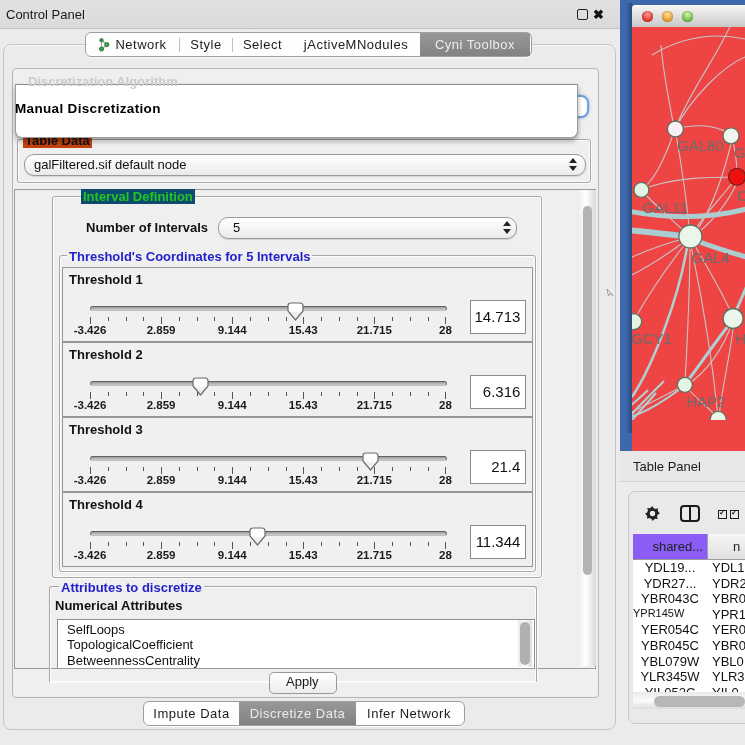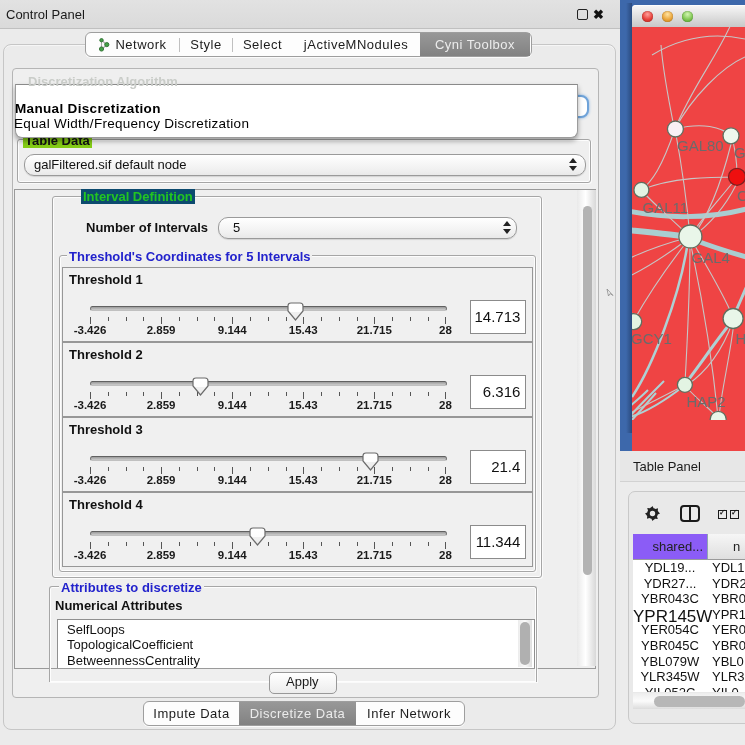--- a/index.html
+++ b/index.html
@@ -32,21 +32,21 @@
   <div class="abs" style="left:0;top:0;width:620px;height:28px;background:linear-gradient(#e2e2e2,#dadada);border-bottom:1px solid #c0c0c0;"></div>
   <div class="abs" style="left:6px;top:7px;font-size:13px;color:#1a1a1a;">Control Panel</div>
   <div class="abs" style="left:577px;top:9px;width:9px;height:9px;border:1.6px solid #222;border-radius:2px;"></div>
   <div class="abs" style="left:593px;top:7px;font-size:13px;font-weight:bold;color:#111;">✖</div>
 
   <div class="abs" style="left:3px;top:44px;width:611px;height:684px;background:#ebebeb;border:1px solid #c6c6c6;border-radius:8px;box-shadow:inset 0 1px 0 #f6f6f6;"></div>
 
   <div class="abs" style="left:12px;top:68px;width:585px;height:628px;background:#efefef;border:1px solid #b5b5b5;border-radius:4px;"></div>
 
   <div class="abs etched" style="left:17px;top:139px;width:572px;height:42px;"></div>
-  <div class="gbtitle" style="left:23px;top:132.5px;color:#111;background:#84cc16;padding:0 2px;">Table Data</div>
+  <div class="gbtitle" style="left:23px;top:132.5px;color:#111;background:#c2410c;padding:0 2px;">Table Data</div>
   <div class="combo" style="left:24px;top:154px;width:560px;height:20px;"></div>
   <div class="combotext" style="left:34px;top:157px;">galFiltered.sif default node</div>
   <div class="arrows" style="left:569px;top:158px;">
       <div class="up"></div>
       <div class="dn"></div>
     </div>
 
   <div class="abs" style="left:14px;top:189px;width:580px;height:478px;background:#efefef;border:1px solid #9a9a9a;"></div>
 
   <div class="abs" style="left:577px;top:190px;width:19px;height:476px;background:linear-gradient(90deg,#e9e9e9,#ffffff 45%,#d8d8d8);"></div>
@@ -274,21 +274,20 @@
   <div class="tabbar" style="left:143px;top:701px;width:320px;height:23px;">
     <div class="tabseg" style="width:95px;">Impute Data</div>
     <div class="tabseg tabsel" style="width:117px;">Discretize Data</div>
     <div class="tabseg" style="width:106px;">Infer Network</div>
   </div>
 
   <div class="abs" style="left:553px;top:95px;width:32px;height:19px;background:#fff;border:2px solid #6fa3d9;border-radius:8px;box-shadow:0 0 3px #84b1e0;"></div>
   <div class="abs" style="left:15px;top:84px;width:561px;height:52px;background:#fff;border:1px solid #9c9c9c;border-top-color:#8a8a8a;border-radius:0 0 7px 7px;box-shadow:0 3px 5px rgba(0,0,0,0.35);"></div>
   <div class="abs" style="left:28px;top:73.5px;font-size:13px;font-weight:bold;color:#c9ccc8;">Discretization Algorithm</div>
   <div class="abs" style="left:15px;top:101px;font-size:13.5px;letter-spacing:0.33px;font-weight:bold;color:#000;">Manual Discretization</div>
-  <div class="abs" style="left:14px;top:116px;font-size:13.5px;letter-spacing:0.28px;color:#000;">Equal Width/Frequency Discretization</div>
 
   <div class="abs" style="left:620px;top:0;width:125px;height:451px;background:#3d68ab;"></div>
 
   <div class="abs" style="left:626px;top:3px;width:6px;height:430px;background:linear-gradient(90deg,#3d68ab,#2a4a7e);"></div>
   <div class="abs" style="left:632px;top:420px;width:113px;height:15px;background:linear-gradient(#26457a,#3d68ab);"></div>
   <div class="abs" style="left:632px;top:5px;width:113px;height:22px;background:linear-gradient(#f8f8f8,#c8c8c8);border-bottom:1px solid #909090;box-shadow:inset 0 1px 0 #fdfdfd;border-radius:4px 0 0 0;"></div>
   <div class="abs" style="left:642px;top:11px;width:11px;height:11px;border-radius:50%;background:radial-gradient(circle at 50% 30%,#ff9f9a,#e8433c 55%,#b91d16);box-shadow:inset 0 0 1px #7a120d;"></div>
   <div class="abs" style="left:662px;top:11px;width:11px;height:11px;border-radius:50%;background:radial-gradient(circle at 50% 30%,#ffe3a0,#eba73d 55%,#c07c12);box-shadow:inset 0 0 1px #8a5a0a;"></div>
   <div class="abs" style="left:682px;top:11px;width:11px;height:11px;border-radius:50%;background:radial-gradient(circle at 50% 30%,#d2f5b0,#82c855 55%,#4f9a28);box-shadow:inset 0 0 1px #2f6b12;"></div>
 
@@ -378,21 +377,21 @@
 
   <div class="abs" style="left:633px;top:534px;width:112px;height:158px;background:#fff;overflow:hidden;" id="tbl">
     <div class="abs" style="left:0;top:0;width:70px;height:25px;background:#8b5cf6;border-right:1px solid #8fa6b0;border-bottom:1px solid #9a9a9a;font-size:13px;color:#222;text-align:right;padding-right:4px;line-height:25px;">shared...</div>
     <div class="abs" style="left:75px;top:0;width:37px;height:25px;background:linear-gradient(#f6f6f6,#dfdfdf);border-bottom:1px solid #9a9a9a;font-size:13px;color:#222;padding-left:25px;line-height:25px;">n</div>
   <div class="abs" style="left:0;top:26px;width:74px;font-size:13px;color:#111;text-align:center;">YDL19...</div>
       <div class="abs" style="left:79px;top:26px;font-size:13px;color:#111;">YDL1</div>
       <div class="abs" style="left:0;top:41.6px;width:74px;font-size:13px;color:#111;text-align:center;">YDR27...</div>
       <div class="abs" style="left:79px;top:41.6px;font-size:13px;color:#111;">YDR2</div>
       <div class="abs" style="left:0;top:57.2px;width:74px;font-size:13px;color:#111;text-align:center;">YBR043C</div>
       <div class="abs" style="left:79px;top:57.2px;font-size:13px;color:#111;">YBR0</div>
-      <div class="abs" style="left:0;top:72.8px;width:74px;font-size:17px;color:#111;text-align:center;">YPR145W</div>
+      <div class="abs" style="left:0;top:72.8px;width:74px;font-size:11px;color:#111;">YPR145W</div>
       <div class="abs" style="left:79px;top:72.8px;font-size:13px;color:#111;">YPR1</div>
       <div class="abs" style="left:0;top:88.4px;width:74px;font-size:13px;color:#111;text-align:center;">YER054C</div>
       <div class="abs" style="left:79px;top:88.4px;font-size:13px;color:#111;">YER0</div>
       <div class="abs" style="left:0;top:104px;width:74px;font-size:13px;color:#111;text-align:center;">YBR045C</div>
       <div class="abs" style="left:79px;top:104px;font-size:13px;color:#111;">YBR0</div>
       <div class="abs" style="left:0;top:119.6px;width:74px;font-size:13px;color:#111;text-align:center;">YBL079W</div>
       <div class="abs" style="left:79px;top:119.6px;font-size:13px;color:#111;">YBL0</div>
       <div class="abs" style="left:0;top:135.2px;width:74px;font-size:13px;color:#111;text-align:center;">YLR345W</div>
       <div class="abs" style="left:79px;top:135.2px;font-size:13px;color:#111;">YLR3</div>
       <div class="abs" style="left:0;top:150.8px;width:74px;font-size:13px;color:#111;text-align:center;">YIL052C</div>

